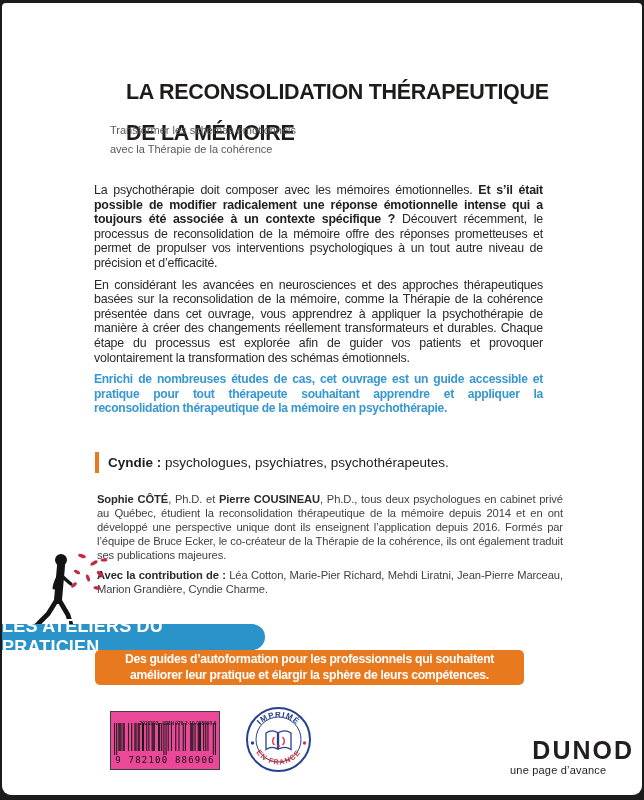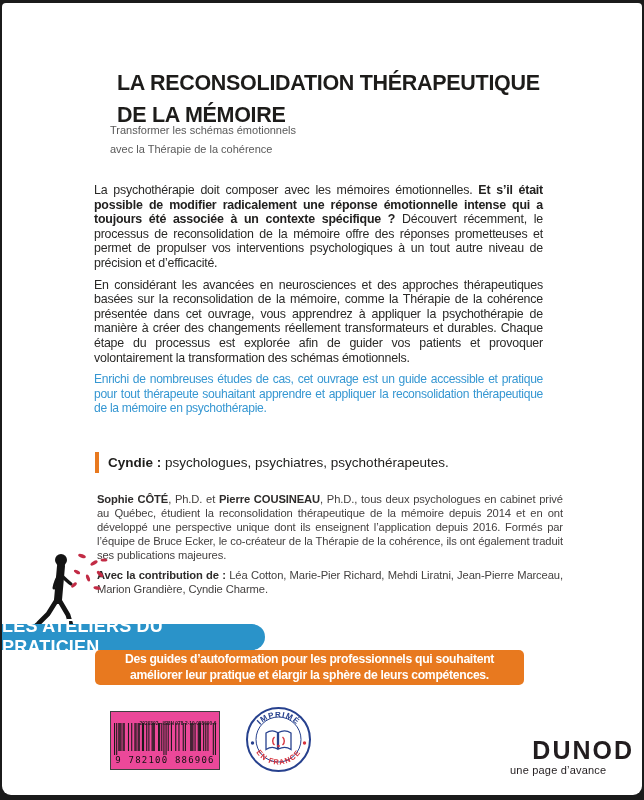--- a/index.html
+++ b/index.html
@@ -9,36 +9,36 @@
     font-family:"Liberation Sans","DejaVu Sans",sans-serif;
     overflow:hidden;
   }
   .page{
     position:absolute;left:2px;top:3px;right:2px;bottom:5px;
     background:#ffffff;border-radius:4px 4px 9px 9px;overflow:hidden;
   }
   
   .title-block{position:absolute;left:106px;top:60px;width:480px;}
   .title-block h1{
-    margin:9px;font-size:21.5px;line-height:23px;font-weight:700;
+    margin:18px;font-size:21.5px;line-height:23px;font-weight:700;
     letter-spacing:-0.3px;color:#1d1c1a;
   }
   .subtitle{
     position:absolute;left:108px;top:118px;width:420px;
     font-size:11px;line-height:19px;color:#595959;
   }
   
   .copy{position:absolute;left:92px;top:180px;width:449px;}
   .copy p{
     margin:0 0 7px 0;font-size:12.4px;line-height:14.6px;
     letter-spacing:-0.2px;color:#2a2927;text-align:justify;
   }
   .copy p b{font-weight:700;color:#222120;}
   .copy p.highlight{
-    color:#3697d2;font-weight:400;font-size:12.1px;letter-spacing:-0.3px;
+    color:#3697d2;font-weight:700;font-size:12.1px;letter-spacing:-0.3px;
   }
   
   .public-block{
     position:absolute;left:93px;top:449px;width:430px;
     border-left:4px solid #e8791f;padding:3px 0 3px 9px;
     font-size:13.5px;color:#1f1e1c;
   }
   .public-block b{font-weight:700;}
   
   .bio-block{position:absolute;left:95px;top:489px;width:466px;}

